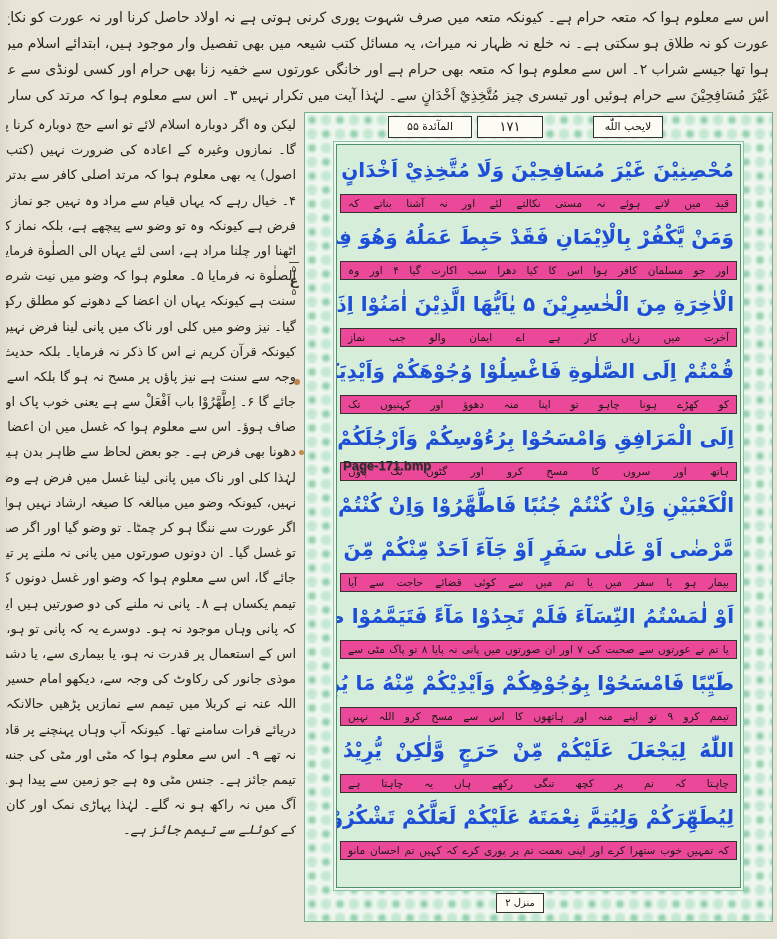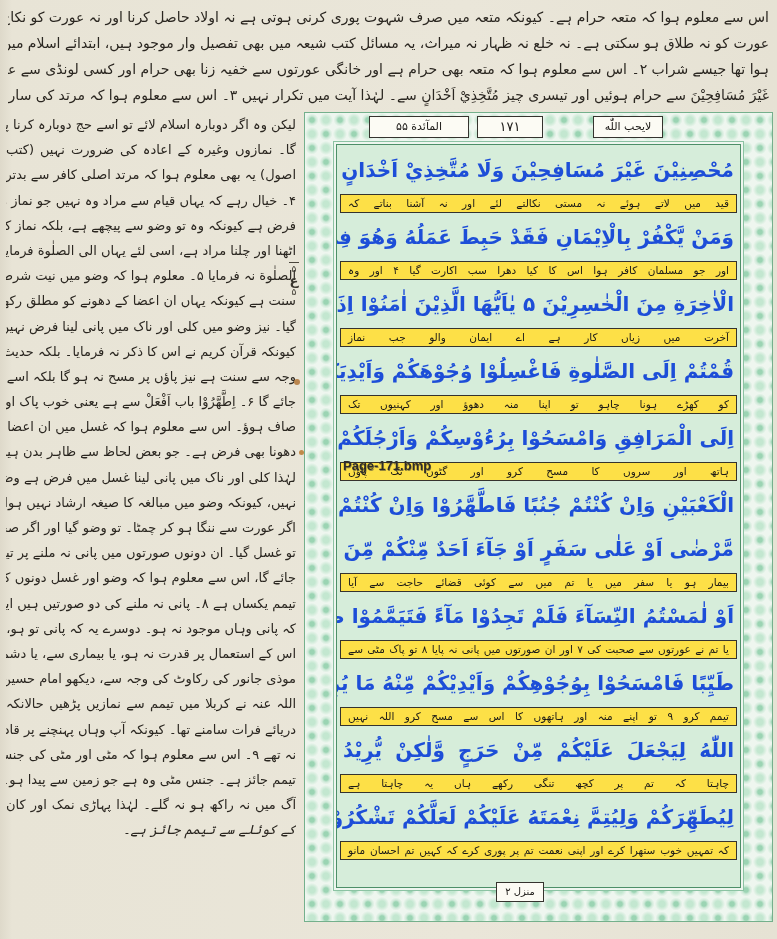--- a/index.html
+++ b/index.html
@@ -61,35 +61,35 @@
     padding-top:5px;box-sizing:border-box;overflow:hidden;
   }
   .ar-row{
     height:42px;line-height:40px;margin:0 0 2px;
     font-size:20px;font-weight:bold;color:#1d4ed8;
     direction:rtl;text-align:justify;text-align-last:justify;text-justify:inter-word;
     white-space:nowrap;overflow:hidden;padding:0 6px;
   }
   .ur-row{
     height:19px;line-height:16px;margin:0 3px 4px;
-    background:#fde047;border:1px solid #35332e;box-sizing:border-box;
+    background:#ec4899;border:1px solid #35332e;box-sizing:border-box;
     font-size:10.5px;color:#1c1a17;
     direction:rtl;text-align:justify;text-align-last:justify;text-justify:inter-word;
     white-space:nowrap;overflow:hidden;padding:0 7px;
   }
   .hdr-box{
     position:absolute;top:3px;height:22px;line-height:20px;box-sizing:border-box;
     background:#fcfbf4;border:1px solid #35332e;
     text-align:center;font-size:11px;color:#1c1a17;direction:rtl;z-index:3;
   }
-  .hdr-surah{left:64px;width:100px;}
+  .hdr-surah{left:83px;width:84px;}
   .hdr-page{left:172px;width:66px;font-size:13px;letter-spacing:2px;}
   .hdr-juz{left:288px;width:70px;}
   .ftr-box{
-    position:absolute;bottom:19px;left:191px;width:48px;height:20px;line-height:18px;box-sizing:border-box;
+    position:absolute;bottom:8px;left:191px;width:48px;height:20px;line-height:18px;box-sizing:border-box;
     background:#fcfbf4;border:1px solid #35332e;
     text-align:center;font-size:10px;color:#1c1a17;direction:rtl;z-index:3;
   }
 
   
   .watermark{
     position:absolute;left:343px;top:458px;z-index:5;direction:ltr;
     font-family:"Liberation Sans","DejaVu Sans",sans-serif;
     font-size:13px;font-weight:bold;color:#2e2c2a;
     text-shadow:0.6px 0.6px 0 rgba(60,58,55,.55);

